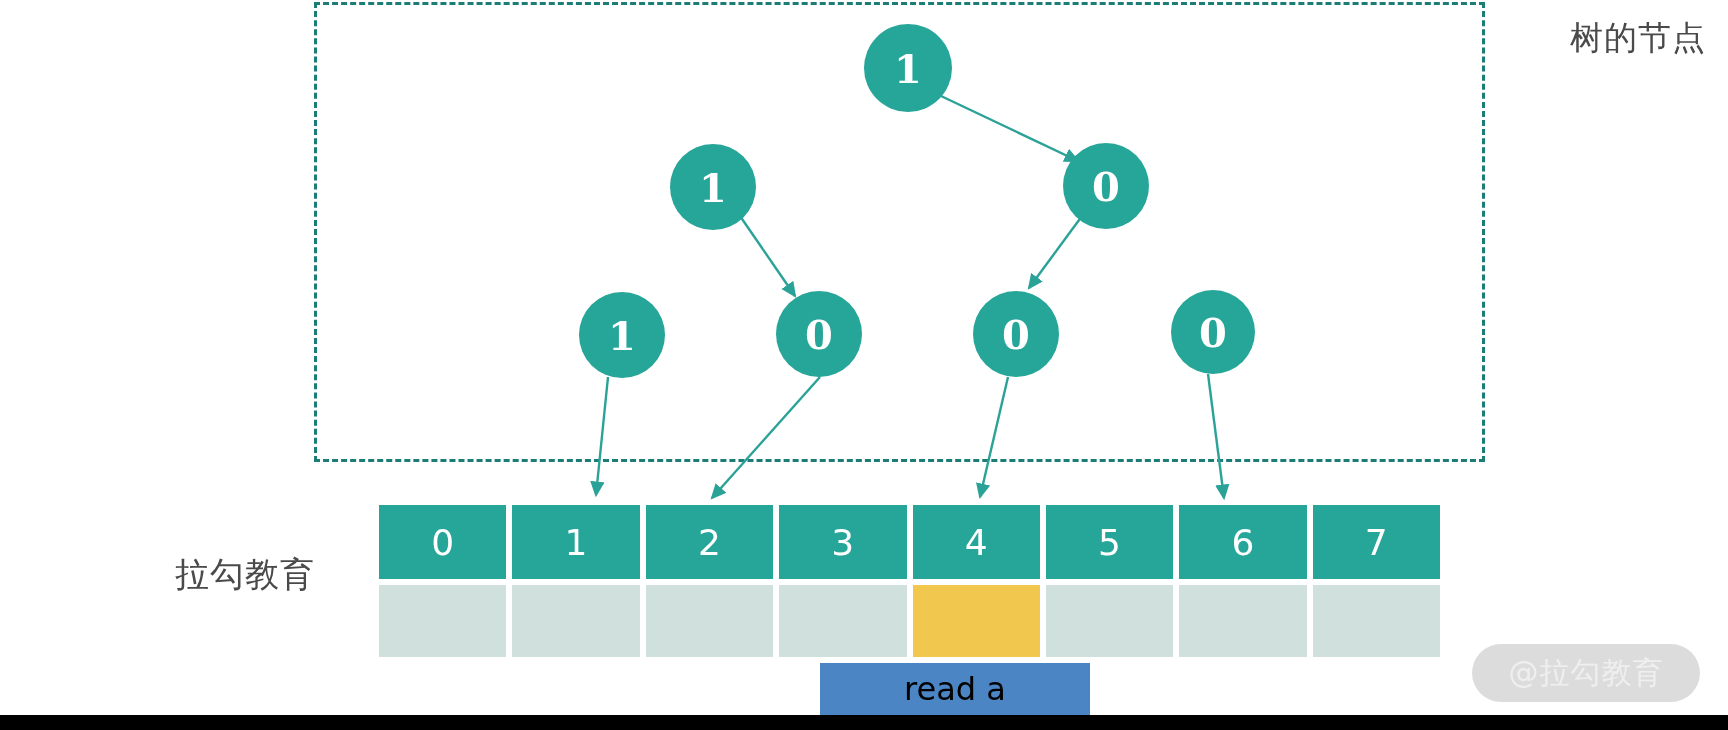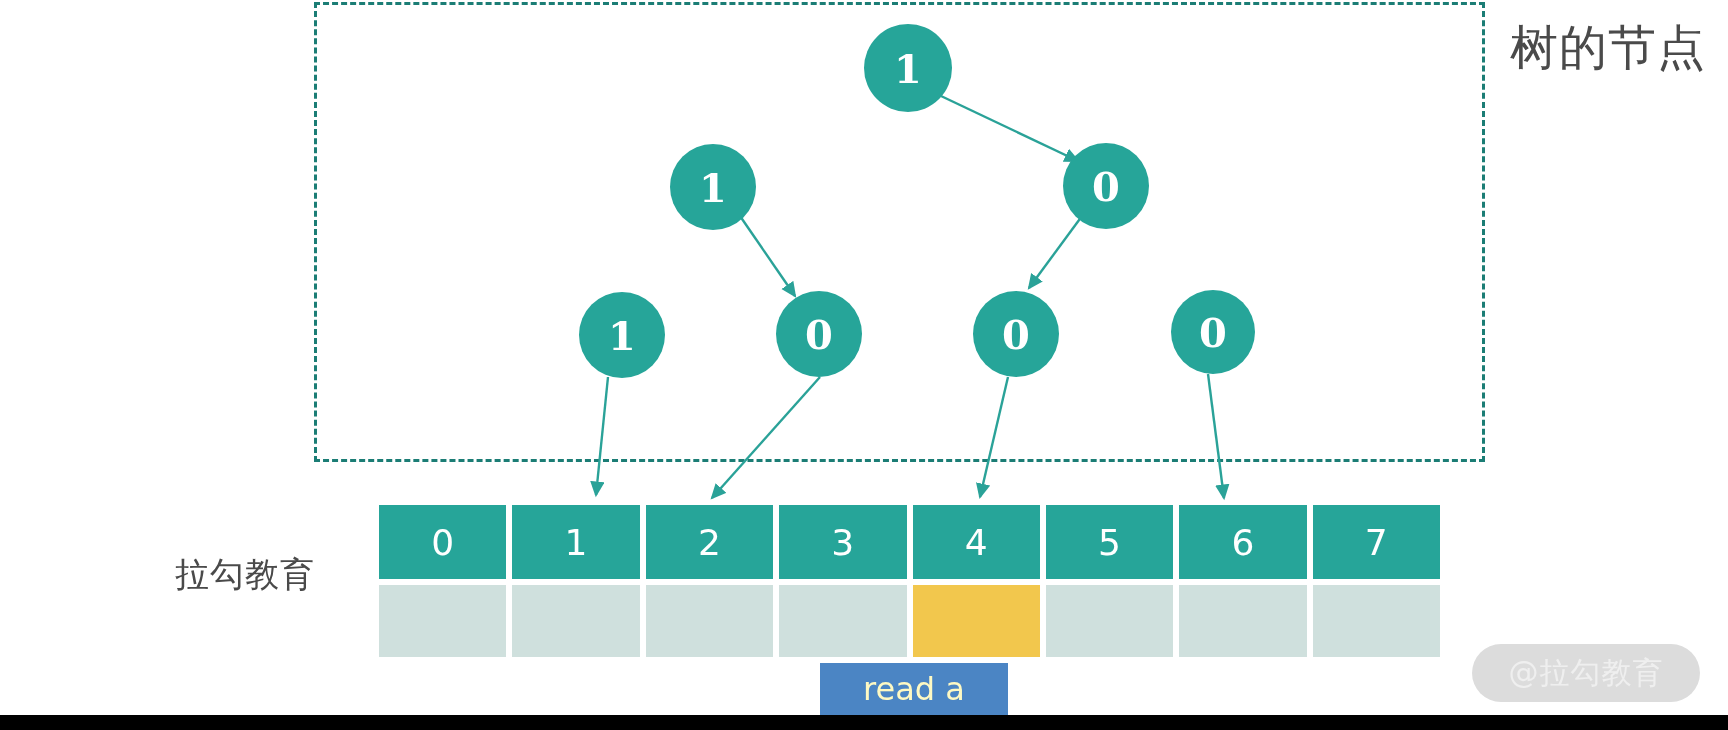--- a/index.html
+++ b/index.html
@@ -25,21 +25,21 @@
     top: 2px;
     width: 1171px;
     height: 460px;
     border: 3px dashed #1b7d75;
     box-sizing: border-box;
   }
   #tree-region-label {
     position: absolute;
     right: 22px;
     top: 16px;
-    font-size: 48px;
+    font-size: 33px;
     color: #4a4a4a;
     font-family: "DejaVu Sans", "Liberation Sans", sans-serif;
     white-space: nowrap;
     letter-spacing: 1px;
   }
 
   
   #edges {
     position: absolute;
     left: 0;
@@ -109,24 +109,24 @@
   }
   .body-row .cell.highlight {
     background: #f2c74d;
   }
 
   
   #read-button {
     position: absolute;
     left: 820px;
     top: 663px;
-    width: 188px;
+    width: 270px;
     height: 52px;
     background: #4b85c4;
-    color: #fef9c3;
+    color: #000000;
     display: flex;
     align-items: center;
     justify-content: center;
     font-size: 32px;
     font-family: "DejaVu Sans", "Liberation Sans", sans-serif;
     box-sizing: border-box;
   }
 
   
   #bottom-bar {

